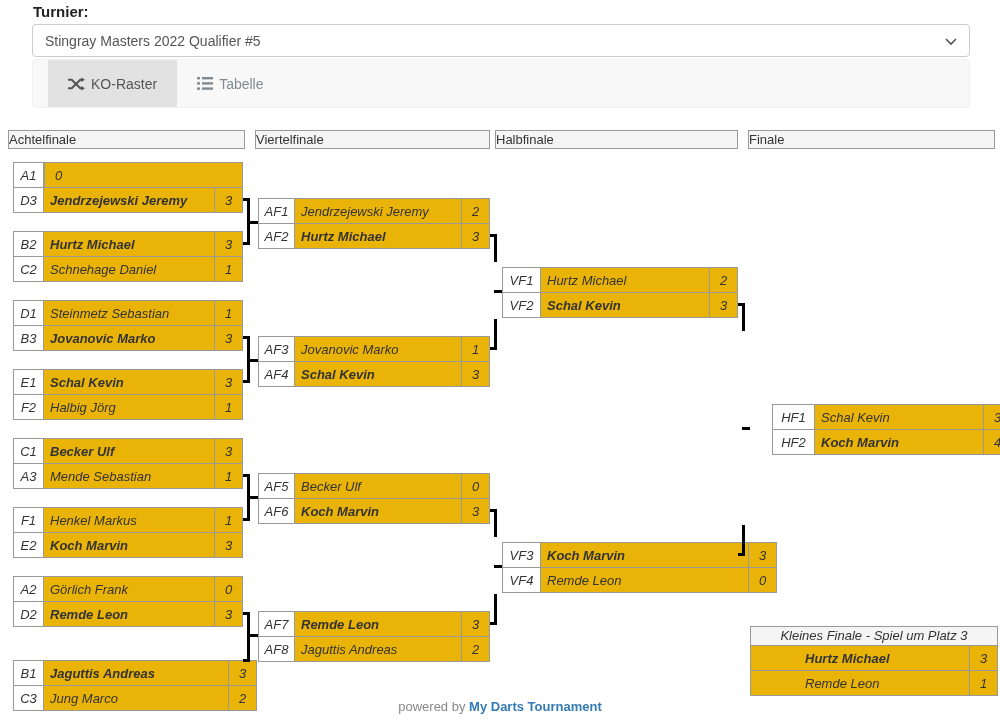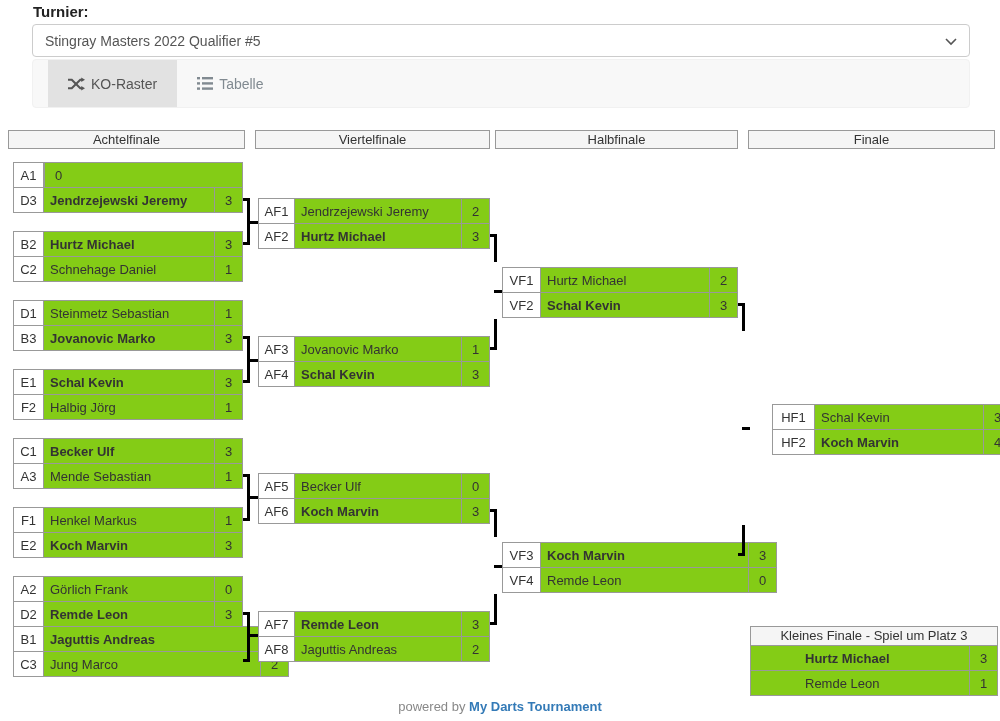--- a/index.html
+++ b/index.html
@@ -12,23 +12,23 @@
     justify-content:space-between;padding:0 12px;font-size:14px;color:#555;cursor:pointer;}
 
   .tabbar{position:absolute;left:32px;top:59px;width:938px;height:49px;background:#f8f8f8;
     border:1px solid #f1f1f1;border-radius:4px;box-sizing:border-box;display:flex;align-items:stretch;
     padding-left:15px;}
   .tab{display:flex;align-items:center;gap:6px;padding:0 20px;font-size:14px;color:#818a91;cursor:pointer;}
   .tab.active{background:#e2e2e2;color:#555;}
   .tab .ticon{display:flex;align-items:center;}
 
   .round-header{position:absolute;height:19px;background:#f5f5f5;border:1px solid #999;box-sizing:border-box;
-    text-align:center;font-size:13px;line-height:17px;color:#333;}
-
-  .match{position:absolute;border:1px solid #999;box-sizing:border-box;background:#84cc16;}
+    text-align:left;font-size:13px;line-height:17px;color:#333;}
+
+  .match{position:absolute;border:1px solid #999;box-sizing:border-box;background:#eab308;font-style:italic;}
   .mrow{display:flex;height:24px;}
   .mrow + .mrow{border-top:1px solid #999;}
   .cell{display:flex;align-items:center;box-sizing:border-box;font-size:13px;color:#333;overflow:hidden;white-space:nowrap;}
   .cell.code{justify-content:center;background:#fff;border-right:1px solid #999;}
   .cell.name{flex:1;padding-left:6px;}
   .cell.score{flex:0 0 28px;justify-content:center;border-left:1px solid #999;}
   .winner{font-weight:bold;}
   .r1 .code{flex:0 0 30px;} .r2 .code{flex:0 0 36px;} .r3 .code{flex:0 0 38px;}
   .r4 .code{flex:0 0 42px;} .tp .code{flex:0 0 48px;margin-top:25px;}
 
@@ -164,21 +164,21 @@
       <div class="cell code">A2</div>
       <div class="cell name">Görlich Frank</div>
       <div class="cell score">0</div>
     </div>
     <div class="mrow">
       <div class="cell code">D2</div>
       <div class="cell name winner">Remde Leon</div>
       <div class="cell score">3</div>
     </div>
   </div>
-  <div class="match r1" style="left:13px;top:626px;width:276px">
+  <div class="match r1" style="left:13px;top:660px;width:244px">
     <div class="mrow">
       <div class="cell code">B1</div>
       <div class="cell name winner">Jaguttis Andreas</div>
       <div class="cell score">3</div>
     </div>
     <div class="mrow">
       <div class="cell code">C3</div>
       <div class="cell name">Jung Marco</div>
       <div class="cell score">2</div>
     </div>

